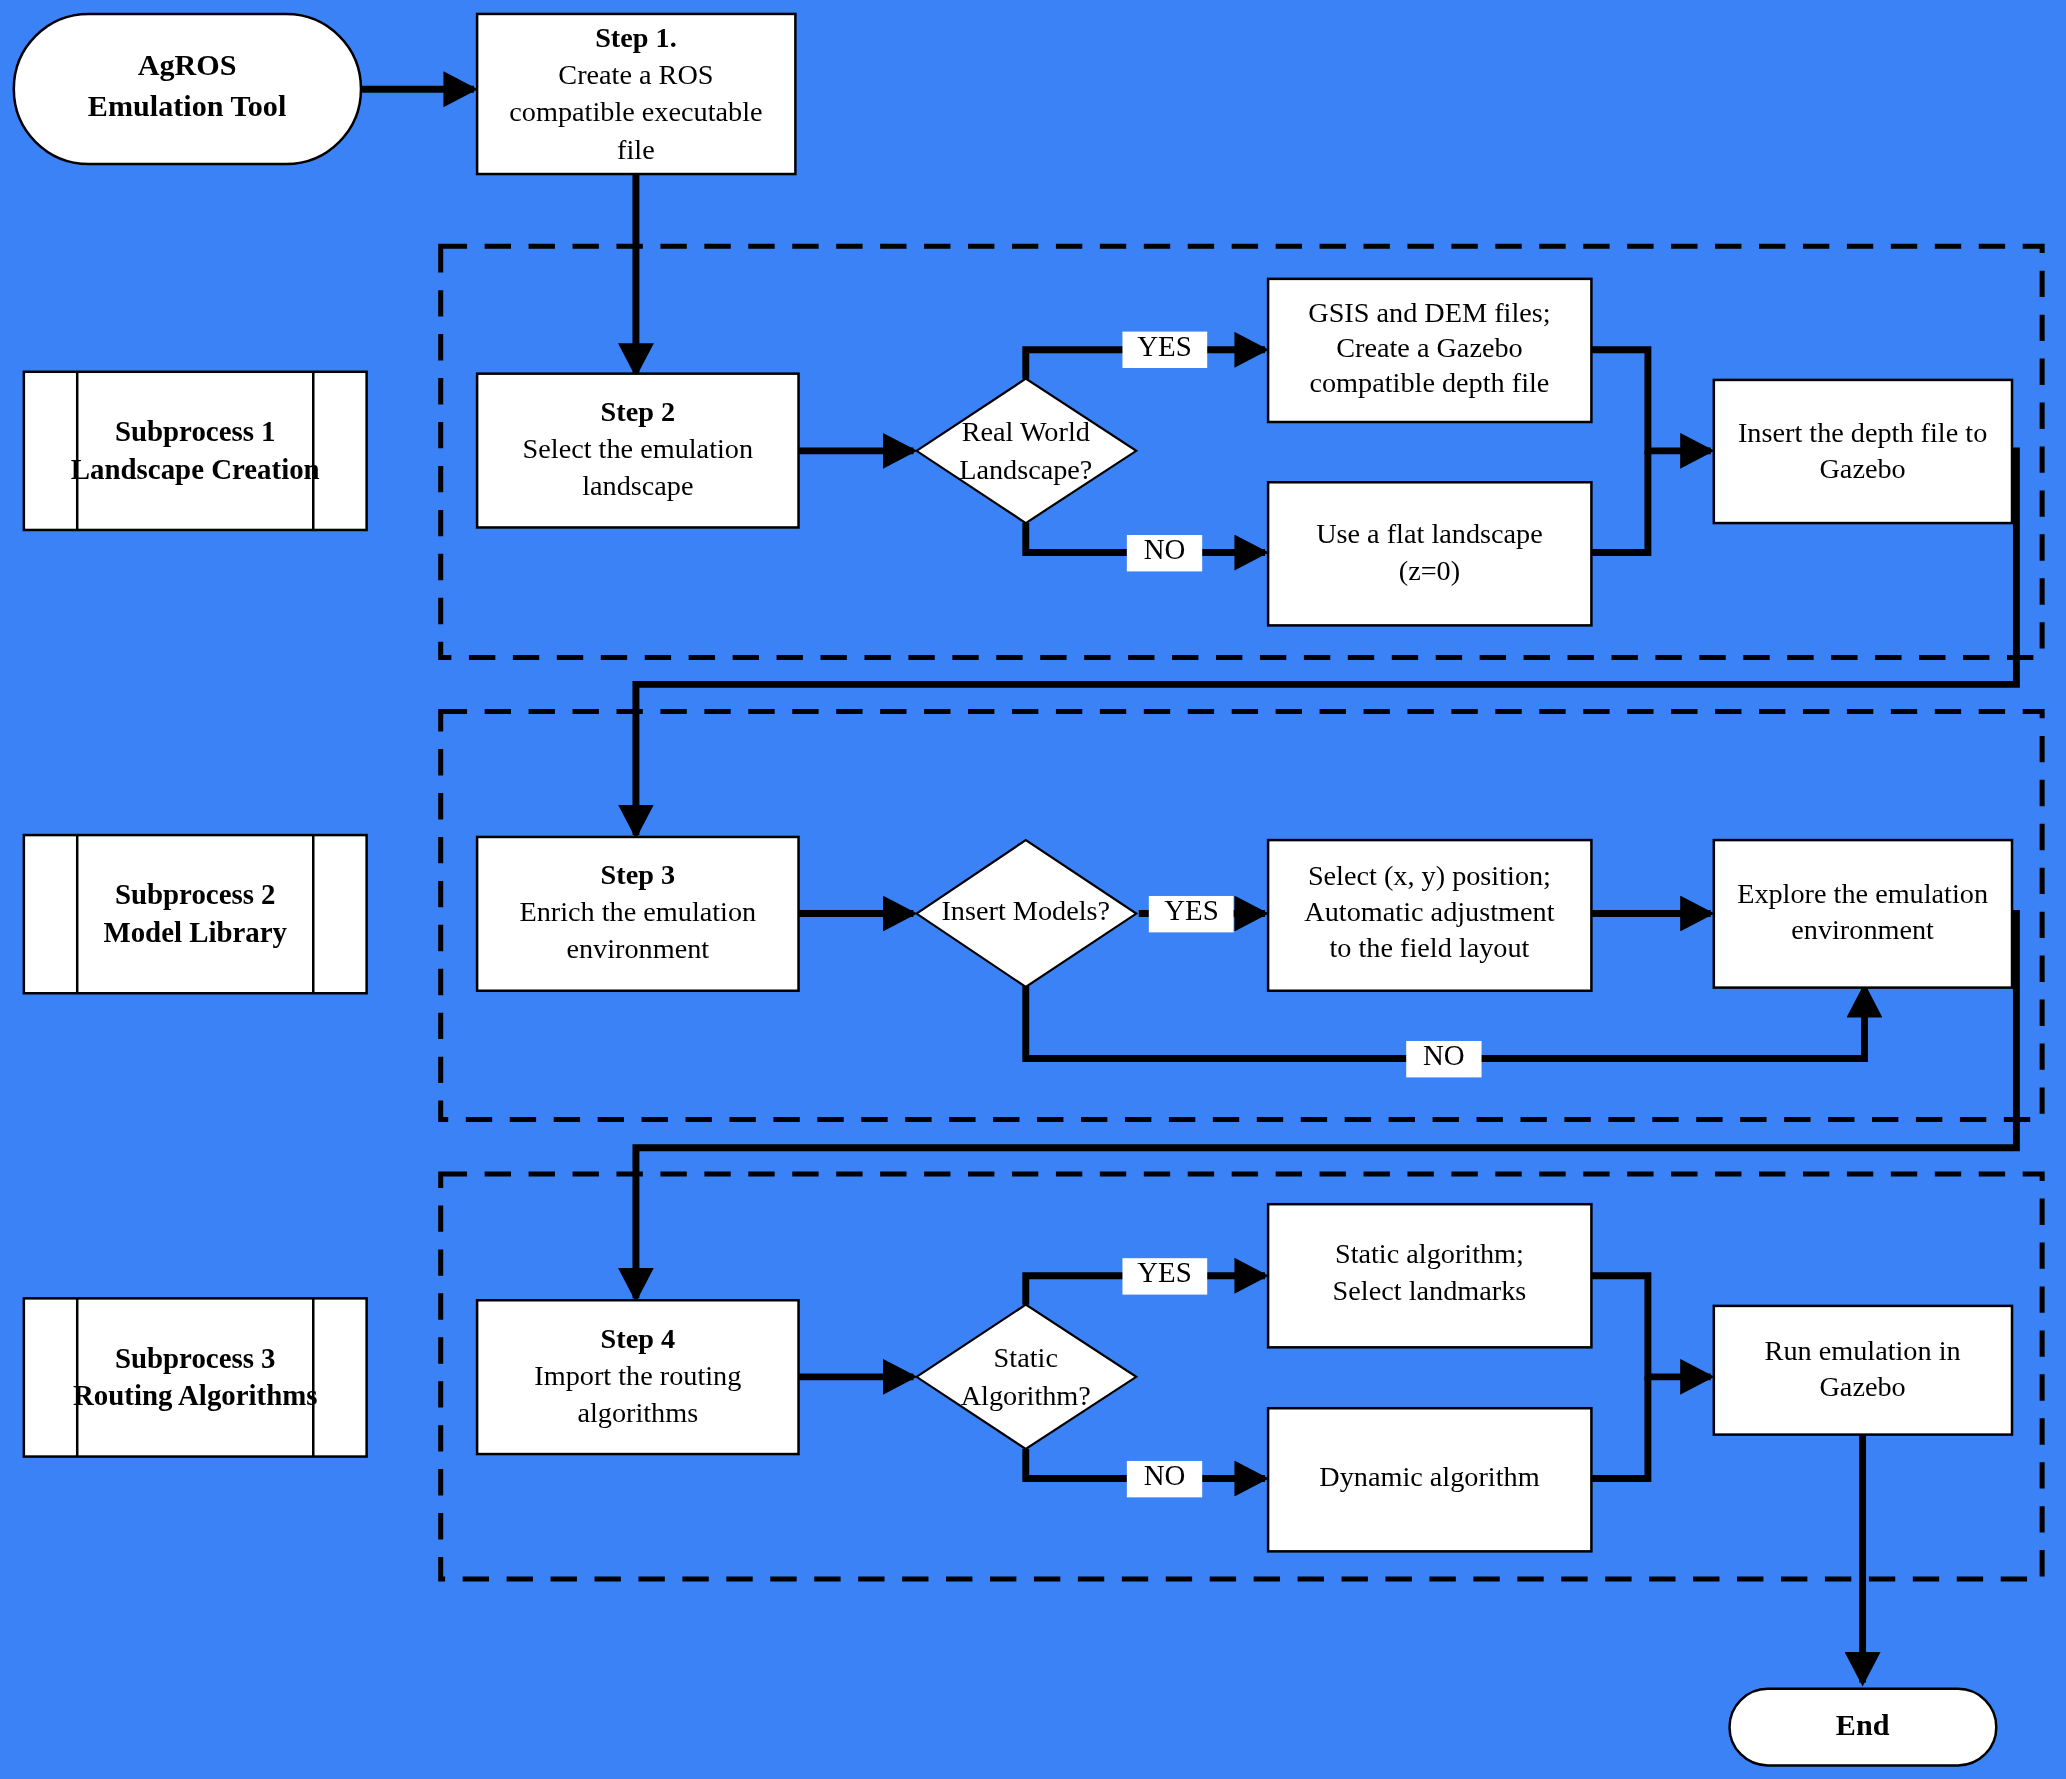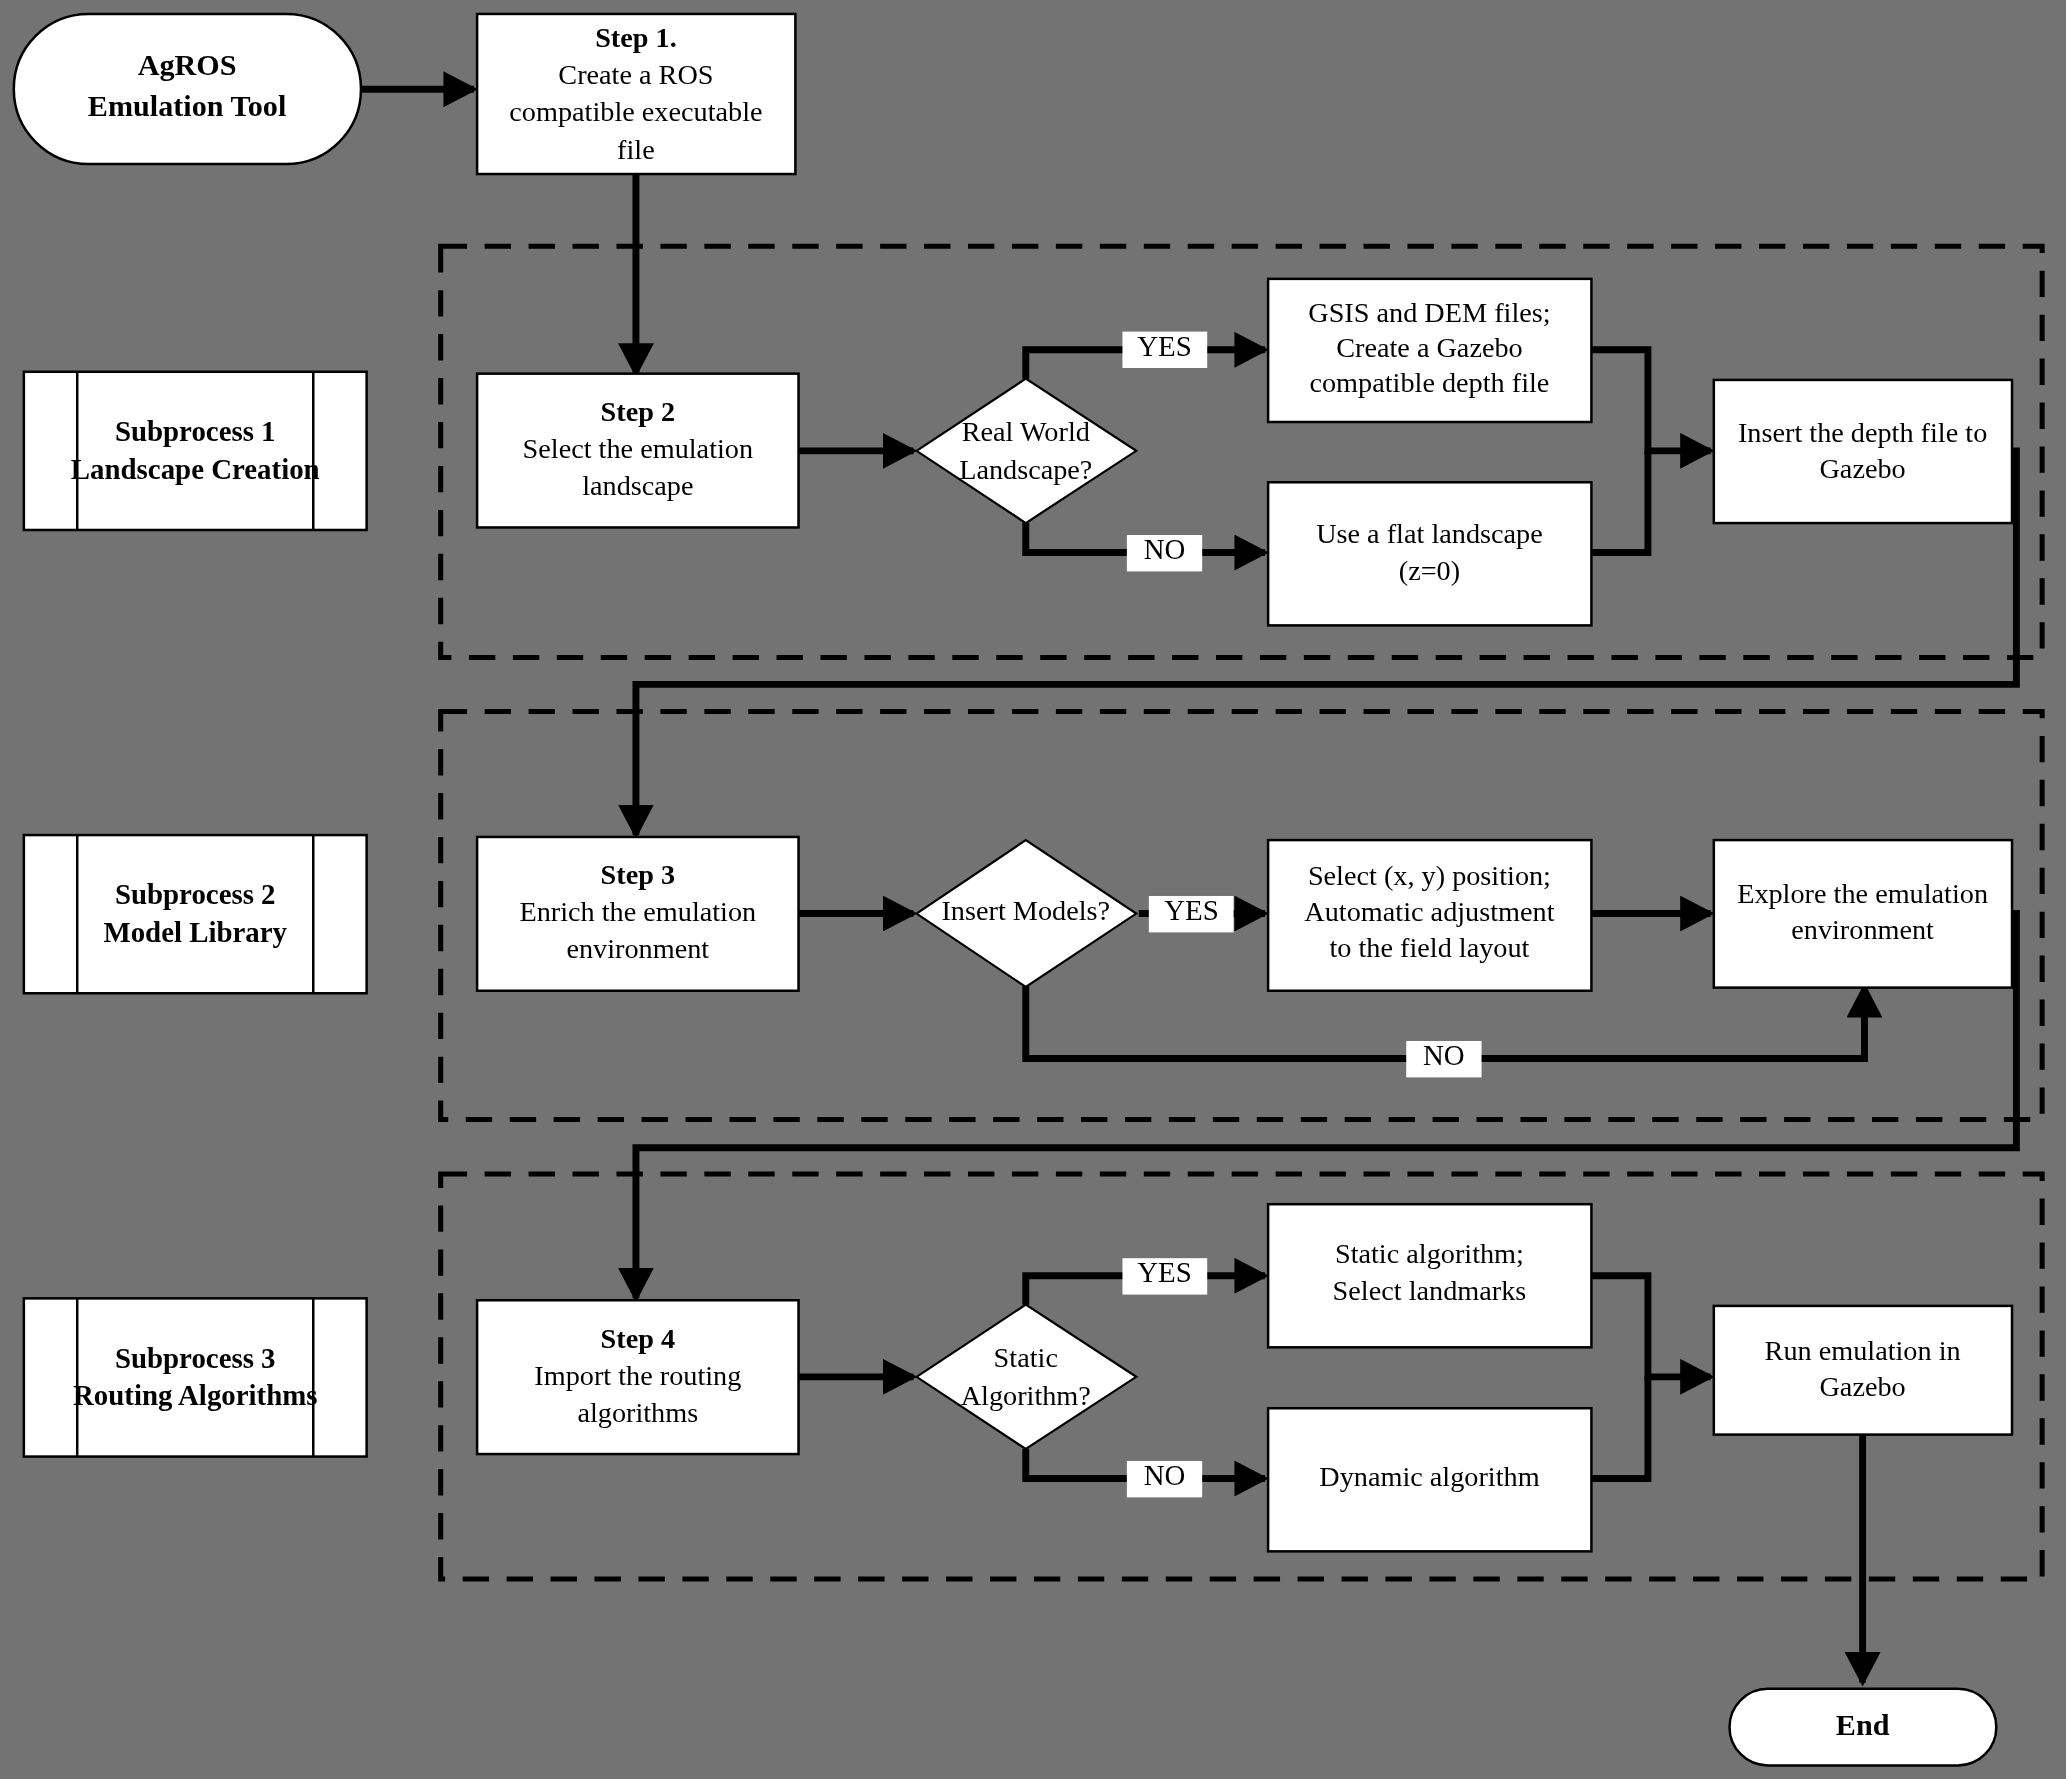--- a/index.html
+++ b/index.html
@@ -7,21 +7,21 @@
     padding: 0;
     background: #ffffff;
   }
   body {
     font-family: "Liberation Serif", "DejaVu Serif", serif;
   }
   #canvas-wrap {
     position: relative;
     width: 2066px;
     height: 1780px;
-    background: #737373;
+    background: #3b82f6;
     overflow: hidden;
   }
   svg.flow {
     position: absolute;
     top: 0; left: 0;
     width: 2066px;
     height: 1780px;
     display: block;
   }
   .shape-stroke { fill: #ffffff; stroke: #000000; stroke-width: 4; }

